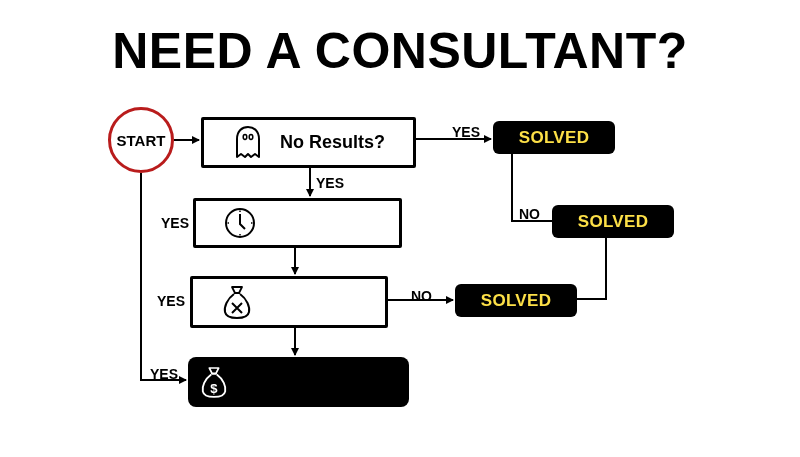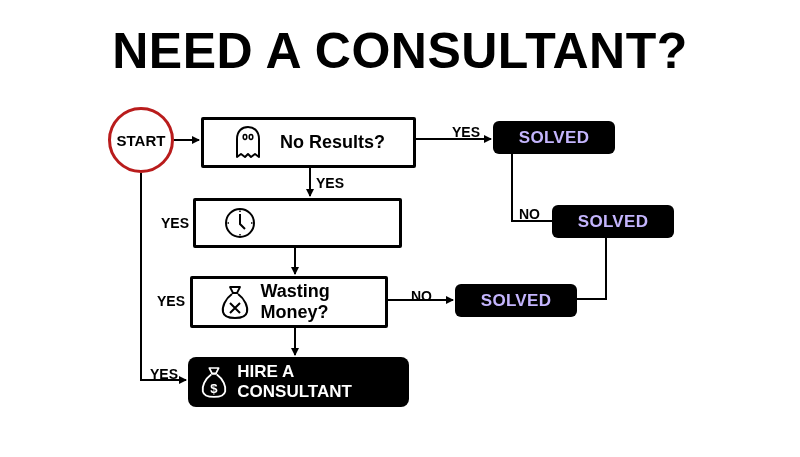--- a/index.html
+++ b/index.html
@@ -2,21 +2,21 @@
 <html><head>
 <meta charset="utf-8">
 <style>
   html, body { margin:0; padding:0; background:#ffffff; }
   body { width:800px; height:457px; position:relative; overflow:hidden; font-family:"Liberation Sans", "DejaVu Sans", sans-serif; color:#000; }
   .title { position:absolute; left:0; top:22px; width:800px; text-align:center; font-size:50px; font-weight:900; letter-spacing:0.5px; }
   svg.lines { position:absolute; left:0; top:0; }
   .node { position:absolute; box-sizing:border-box; display:flex; align-items:center; font-weight:700; }
   .q { border:3px solid #000; border-radius:2px; background:#fff; font-size:18px;padding-left:16px; }
   .q .icon { width:36px; height:40px; margin-left:10px; margin-right:14px; display:flex; align-items:center; justify-content:center; }
-  .solved { background:#000; color:#c4b5fd; border-radius:6px; justify-content:center; font-size:17px; letter-spacing:0.3px; }
+  .solved { background:#000; color:#fde047; border-radius:6px; justify-content:center; font-size:17px; letter-spacing:0.3px; }
   .hire { background:#000; color:#fff; border-radius:8px; font-size:17px; }
   .hire .icon { width:32px; height:40px; margin-left:10px; margin-right:8px; display:flex; align-items:center; justify-content:center; }
   .start { position:absolute; left:108px; top:107px; width:66px; height:66px; border:3px solid #b91c1c; border-radius:50%; box-sizing:border-box; display:flex; align-items:center; justify-content:center; font-weight:700; font-size:15px; background:#fff; }
   .lbl { position:absolute; font-size:14px; font-weight:700; }
 </style>
 </head>
 <body>
 
 <div class="title">NEED A CONSULTANT?</div>
 
@@ -76,33 +76,31 @@
 
 <div class="node q" style="left:190px; top:276px; width:198px; height:52px;">
   <span class="icon" style="margin-right:10px;">
     <svg width="30" height="38" viewBox="0 0 30 38">
         <path d="M10,4 L20,4 L17,10 L13,10 Z" fill="none" stroke="#000" stroke-width="1.8" stroke-linejoin="round"></path>
         <line x1="12" y1="10" x2="18" y2="10" stroke="#000" stroke-width="2"></line>
         <path d="M12,11 C5,16 2,24 3,29 C4,34 9,35 15,35 C21,35 26,34 27,29 C28,24 25,16 18,11" fill="none" stroke="#000" stroke-width="2"></path>
         <path d="M10,20 L20,30 M20,20 L10,30" stroke="#000" stroke-width="2"></path>
       </svg>
   </span>
-  <span>Wasting Money?</span>
 </div>
 
 <div class="node hire" style="left:188px; top:357px; width:221px; height:50px;">
   <span class="icon">
     <svg width="28" height="36" viewBox="0 0 30 38">
         <path d="M10,4 L20,4 L17,10 L13,10 Z" fill="none" stroke="#fff" stroke-width="1.8" stroke-linejoin="round"></path>
         <line x1="12" y1="10" x2="18" y2="10" stroke="#fff" stroke-width="2"></line>
         <path d="M12,11 C5,16 2,24 3,29 C4,34 9,35 15,35 C21,35 26,34 27,29 C28,24 25,16 18,11" fill="none" stroke="#fff" stroke-width="2"></path>
         <text x="15" y="31" text-anchor="middle" font-size="14" font-weight="700" fill="#fff" font-family="Liberation Sans, sans-serif">$</text>
       </svg>
   </span>
-  <span>HIRE A CONSULTANT</span>
 </div>
 
 <div class="node solved" style="left:493px; top:121px; width:122px; height:33px;">
     <span>SOLVED</span>
   </div>
 <div class="node solved" style="left:552px; top:205px; width:122px; height:33px;">
     <span>SOLVED</span>
   </div>
 <div class="node solved" style="left:455px; top:284px; width:122px; height:33px;">
     <span>SOLVED</span>

